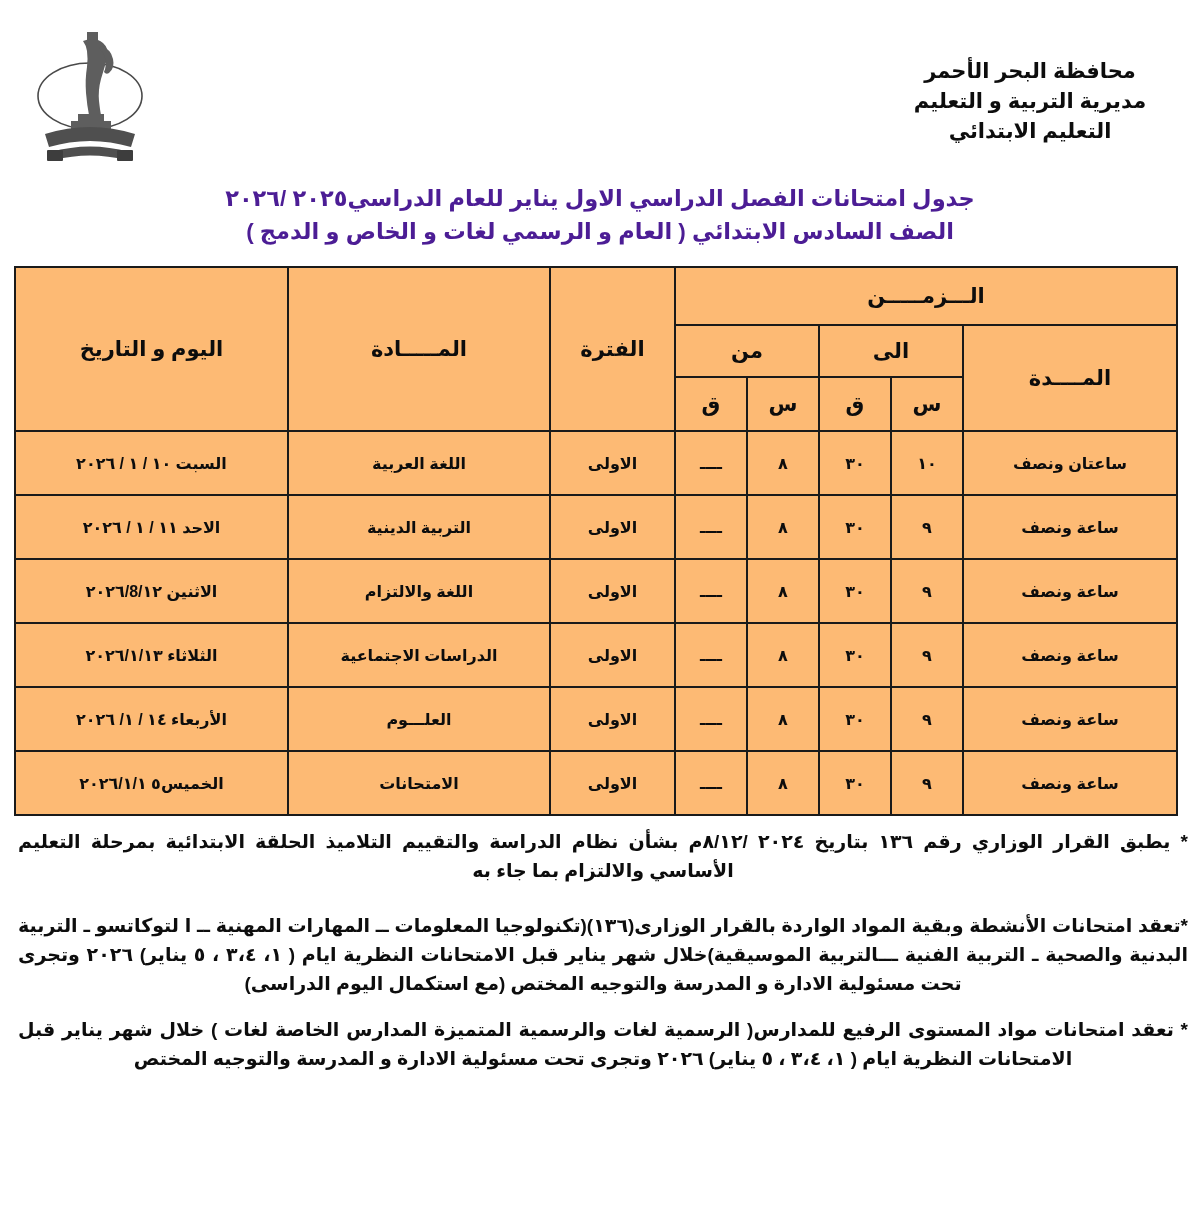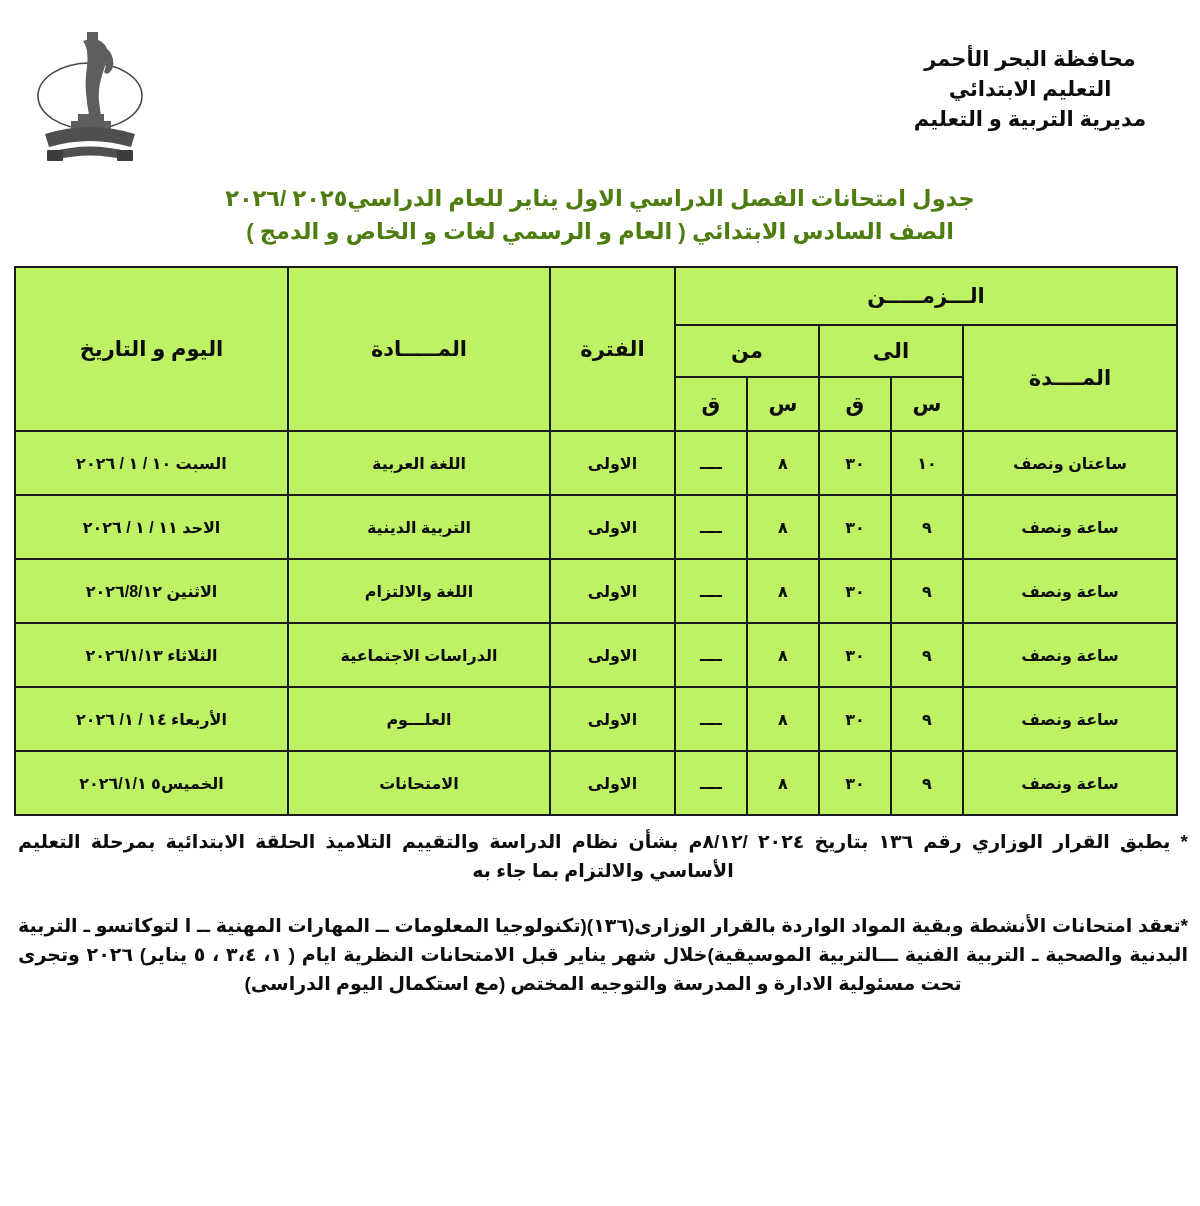--- a/index.html
+++ b/index.html
@@ -24,21 +24,21 @@
   .logo {
     position: absolute;
     right: 1045px;
     top: 18px;
     width: 130px;
     height: 150px;
   }
   .org-block {
     position: absolute;
     right: 0;
-    top: 44px;
+    top: 56px;
     width: 340px;
     text-align: center;
     line-height: 1.42;
   }
   .org-line {
     font-size: 21px;
     font-weight: bold;
     letter-spacing: 0.2px;
     color: #0d0d0d;
     white-space: nowrap;
@@ -46,33 +46,33 @@
 
   
   .titles {
     text-align: center;
     margin-top: 8px;
     line-height: 1.45;
   }
   .title-line {
     font-size: 22.5px;
     font-weight: bold;
-    color: #4d7c0f;
+    color: #4c1d95;
     white-space: nowrap;
   }
 
   
   .table-wrap {
     margin: 18px 22px 0 22px;
   }
   table.sched {
     width: 1152px;
     border-collapse: collapse;
     table-layout: fixed;
-    background: #bef264;
+    background: #fdba74;
     margin-left: 17px;
   }
   table.sched th,
   table.sched td {
     border: 2px solid #1a1a1a;
     text-align: center;
     vertical-align: middle;
     font-weight: bold;
     color: #0d0d0d;
     padding: 0;
@@ -136,22 +136,22 @@
       </g>
       <g fill="#3d3d3d">
         <rect x="22" y="132" width="16" height="11" rx="1"></rect>
         <rect x="92" y="132" width="16" height="11" rx="1"></rect>
       </g>
     </svg>
   </div>
 
   <div class="org-block">
     <div class="org-line">محافظة البحر الأحمر</div>
+    <div class="org-line">مديرية التربية و التعليم</div>
     <div class="org-line">التعليم الابتدائي</div>
-    <div class="org-line">مديرية التربية و التعليم</div>
   </div>
 </div>
 
 <div class="titles">
   <div class="title-line">جدول امتحانات الفصل الدراسي الاول يناير للعام الدراسي٢٠٢٥ /٢٠٢٦</div>
   <div class="title-line">الصف السادس الابتدائي ( العام و الرسمي لغات و الخاص و الدمج )</div>
 </div>
 
 <div class="table-wrap">
   <table class="sched">
@@ -245,13 +245,14 @@
         <td>الامتحانات</td>
         <td>الخميس٥ ٢٠٢٦/١/١</td>
       </tr>
     </tbody>
   </table>
 </div>
 
 <div class="notes">
   <div class="note note-1">* يطبق القرار الوزاري رقم ١٣٦ بتاريخ ٢٠٢٤ /٨/١٢م بشأن نظام الدراسة والتقييم التلاميذ الحلقة الابتدائية بمرحلة التعليم الأساسي والالتزام بما جاء به</div>
   <div class="note note-2">*تعقد امتحانات الأنشطة وبقية المواد الواردة بالقرار الوزارى(١٣٦)(تكنولوجيا المعلومات ــ المهارات المهنية ــ ا لتوكاتسو ـ التربية البدنية والصحية ـ التربية الفنية ـــالتربية الموسيقية)خلال شهر يناير قبل الامتحانات النظرية ايام ( ١، ٣،٤ ، ٥ يناير) ٢٠٢٦ وتجرى تحت مسئولية الادارة و المدرسة والتوجيه المختص (مع استكمال اليوم الدراسى)</div>
+  <div class="note note-3">* تعقد امتحانات مواد المستوى الرفيع للمدارس( الرسمية لغات والرسمية المتميزة المدارس الخاصة لغات ) خلال شهر يناير قبل الامتحانات النظرية ايام ( ١، ٣،٤ ، ٥ يناير) ٢٠٢٦ وتجرى تحت مسئولية الادارة و المدرسة والتوجيه المختص</div>
 </div>
 
 </body></html>

